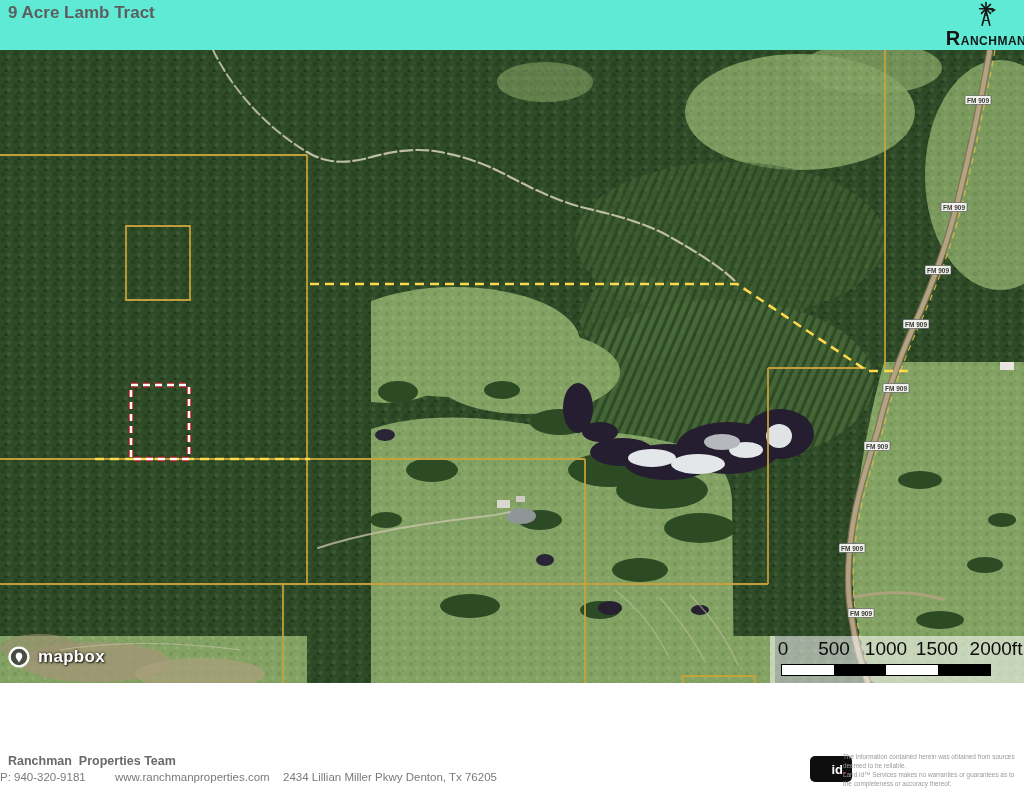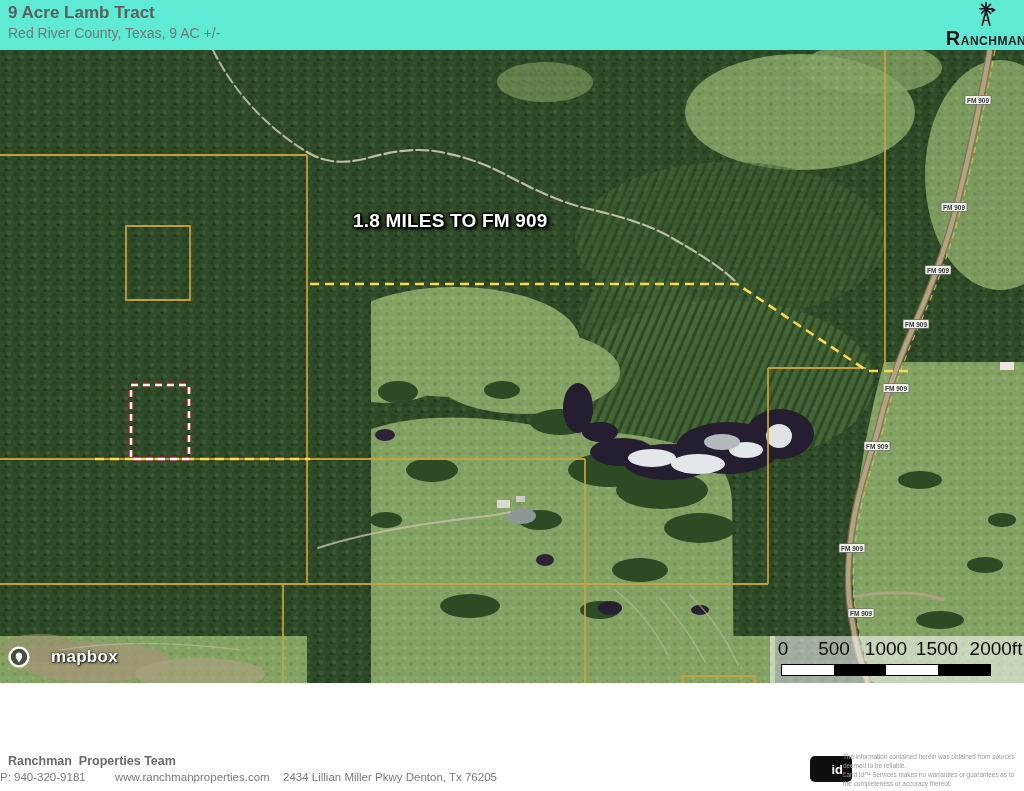--- a/index.html
+++ b/index.html
@@ -14,21 +14,21 @@
   .logo .brand{font-size:12px;font-weight:700;letter-spacing:.5px;line-height:15px;text-align:center;}
   .logo .brand::first-letter{font-size:20px;}
   .logo .props{font-size:7.5px;font-weight:700;letter-spacing:4.2px;line-height:8px;}
   .logo .team{font-size:4.5px;font-weight:700;letter-spacing:1.6px;color:#333;line-height:6px;}
   
   .map{position:absolute;left:0;top:50px;width:1024px;height:633px;background:#2f4a28;overflow:hidden;}
   .map svg text{font-family:"Liberation Sans",sans-serif;}
   .distance-label{position:absolute;left:353px;top:160px;font-size:19px;font-weight:bold;color:#fff;
       letter-spacing:.2px;
       text-shadow:2px 2px 2px #000,-1px -1px 2px #000,1px -1px 2px #000,-1px 1px 2px #000,2px 2px 5px #000;}
-  .mapbox{position:absolute;left:8px;top:596px;display:flex;align-items:center;gap:21px;}
+  .mapbox{position:absolute;left:8px;top:596px;display:flex;align-items:center;gap:8px;}
   .mapbox .word{font-size:17px;font-weight:600;color:#fff;letter-spacing:.3px;
       text-shadow:0 0 3px rgba(0,0,0,.75),1px 1px 2px rgba(0,0,0,.8);}
   .scalebar{position:absolute;left:770px;top:586px;width:254px;height:47px;background:rgba(255,255,255,.55);}
   .scalebar .num{position:absolute;top:2px;transform:translateX(-50%);font-size:19px;color:#0c0c0c;}
   .scalebar .bar{position:absolute;left:11px;top:28px;width:208px;height:10px;border:1.5px solid #000;
       display:flex;}
   .scalebar .seg{width:52px;height:10px;}
   .seg.w{background:#fff;} .seg.b{background:#000;}
   
   .legend{position:absolute;left:0;top:683px;width:1024px;height:42px;background:#fff;}
@@ -41,21 +41,20 @@
   .idlogo .dot{color:#b42a25;}
   .disclaimer{position:absolute;left:843px;top:8px;width:178px;font-size:6.4px;color:#9a9a9a;line-height:1.4;}
 </style>
 </head>
 <body>
 
 <div class="page">
 
   <div class="header">
     <div class="title">9 Acre Lamb Tract</div>
-    <div class="subtitle">Red River County, Texas, 9 AC +/-</div>
     <div class="logo">
       <svg class="mill" width="26" height="26" viewBox="0 0 26 30">
         <g stroke="#1a1a1a" stroke-width="1.9" stroke-linecap="round">
           <g transform="translate(13,9)">
             <line x1="0" y1="0" x2="0" y2="-7.3"></line>
               <line x1="0" y1="0" x2="5.2" y2="-5.2"></line>
             <line x1="0" y1="0" x2="7.3" y2="0"></line>
               <line x1="0" y1="0" x2="5.2" y2="5.2"></line>
             <line x1="0" y1="0" x2="0" y2="7.3"></line>
               <line x1="0" y1="0" x2="-5.2" y2="5.2"></line>
@@ -224,21 +223,20 @@
             <rect x="839" y="493.5" width="26" height="9" rx="1" fill="#f7f6f1" stroke="#4a4c50" stroke-width=".6" opacity=".95"></rect>
             <text x="852" y="500.8" fill="#3a3a3a">FM 909</text>
           </g>
         <g>
             <rect x="848" y="558.5" width="26" height="9" rx="1" fill="#f7f6f1" stroke="#4a4c50" stroke-width=".6" opacity=".95"></rect>
             <text x="861" y="565.8" fill="#3a3a3a">FM 909</text>
           </g>
       </g>
     </svg>
 
-    <div class="distance-label">1.8 MILES TO FM 909</div>
 
     <div class="mapbox">
       <svg width="22" height="22" viewBox="-11 -11 22 22">
         <circle cx="0" cy="0" r="9.4" fill="rgba(40,45,50,.7)" stroke="#fff" stroke-width="2.4"></circle>
         <path d="M0,-4.6 C2.8,-4.6 4.2,-1.6 2.6,1.4 L0,5.4 L-2.6,1.4 C-4.2,-1.6 -2.8,-4.6 0,-4.6 Z" fill="#fff"></path>
       </svg>
       <span class="word">mapbox</span>
     </div>
 
     <div class="scalebar">

